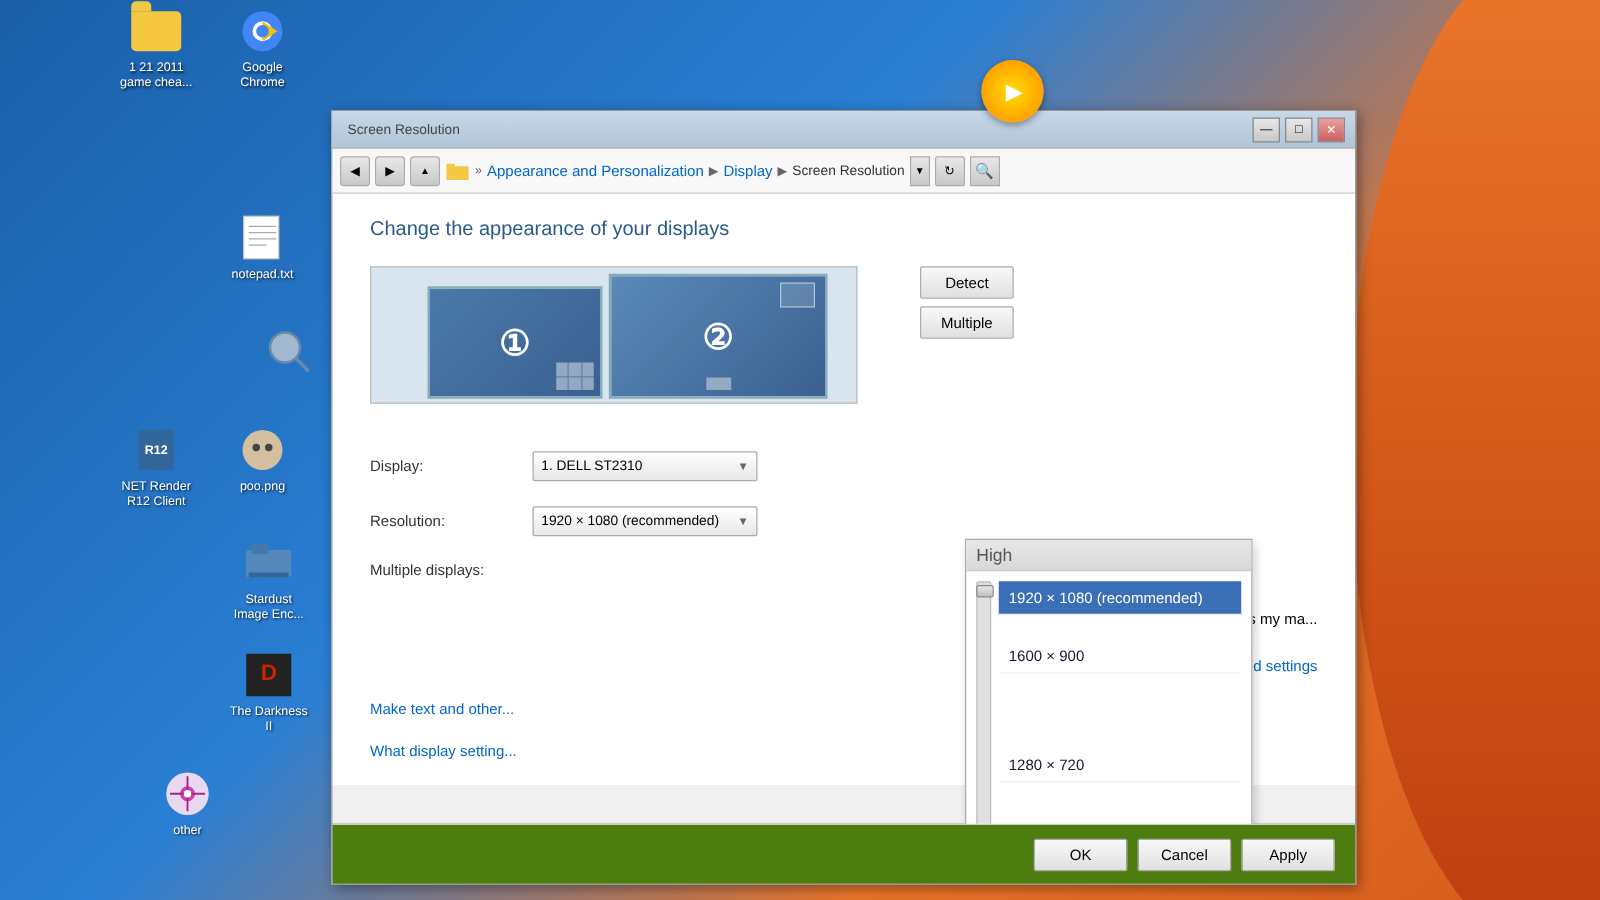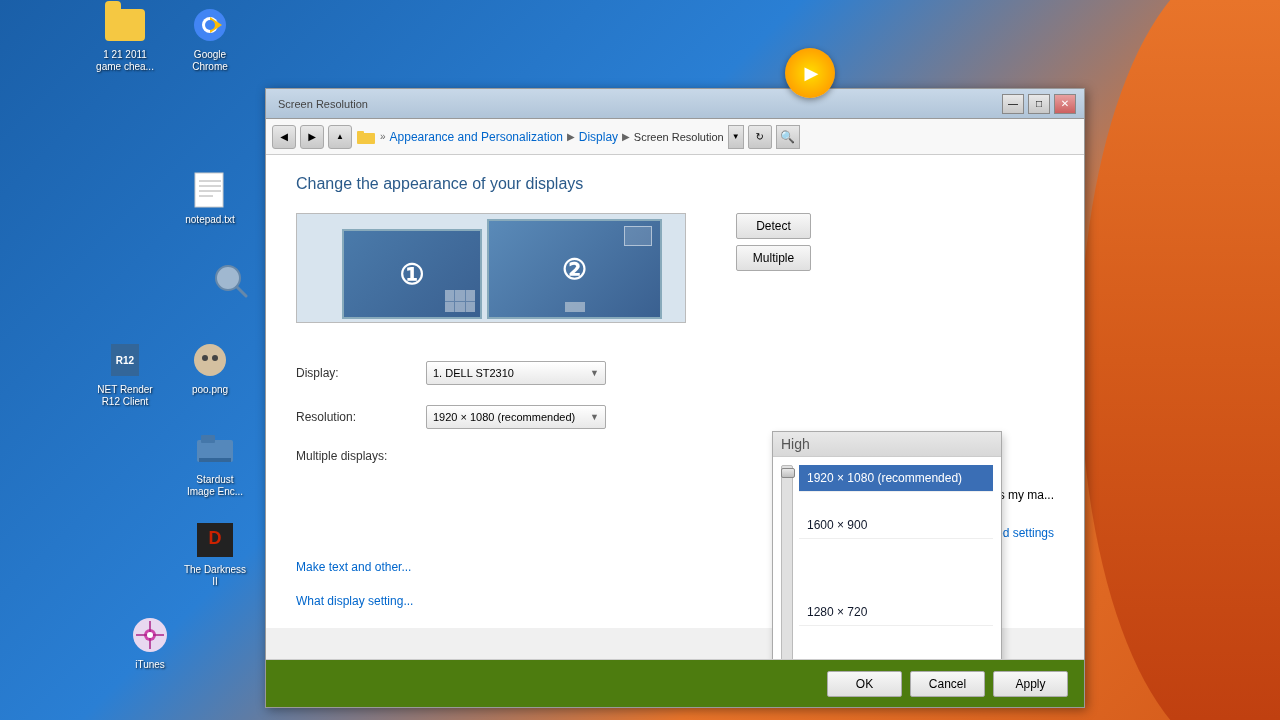--- a/index.html
+++ b/index.html
@@ -587,21 +587,21 @@
     <div class="desktop-icon" style="top:615px;left:110px">
       <div class="icon-img">
         <svg width="38" height="38" viewBox="0 0 38 38">
           <circle cx="19" cy="19" r="17" fill="#e8d8f0"></circle>
           <circle cx="19" cy="19" r="6" fill="#cc44aa"></circle>
           <line x1="19" y1="5" x2="19" y2="33" stroke="#aa2288" stroke-width="1.5"></line>
           <line x1="5" y1="19" x2="33" y2="19" stroke="#aa2288" stroke-width="1.5"></line>
           <circle cx="19" cy="19" r="3" fill="white"></circle>
         </svg>
       </div>
-      <span class="icon-label">iTunes</span>
+      <span class="icon-label">other</span>
     </div>
   </div>
 
   <div class="window">
 
     <div class="title-bar">
       <span style="font-size:11px;color:#444;margin-left:4px">Screen Resolution</span>
       <div class="title-bar-controls">
         <div class="title-btn">—</div>
         <div class="title-btn">□</div>

